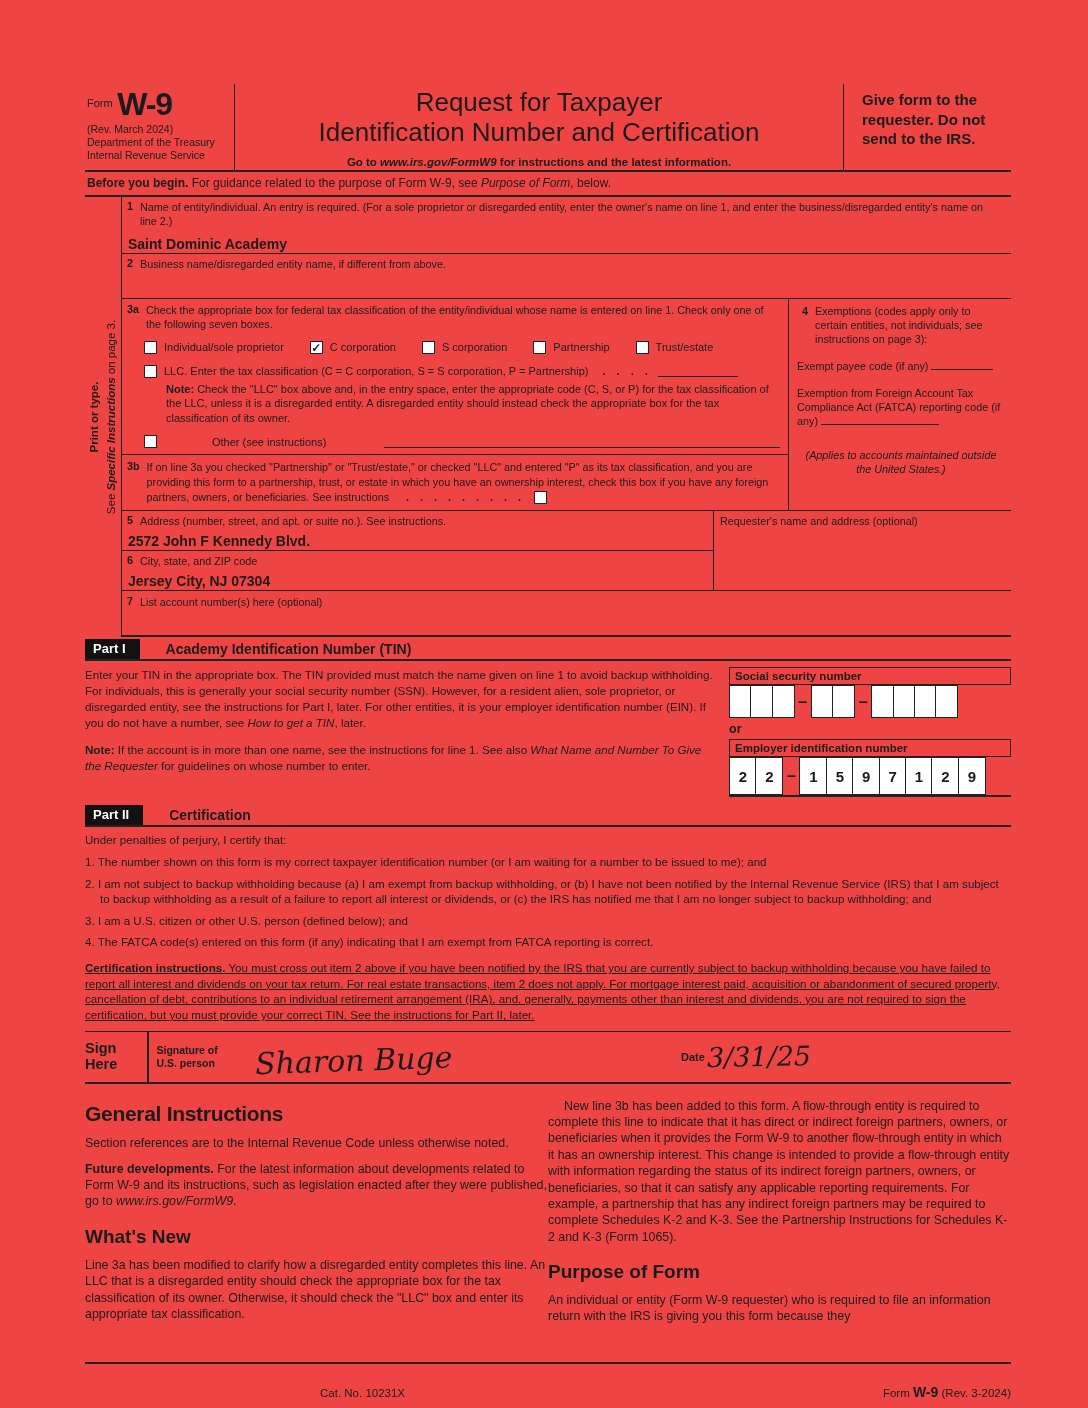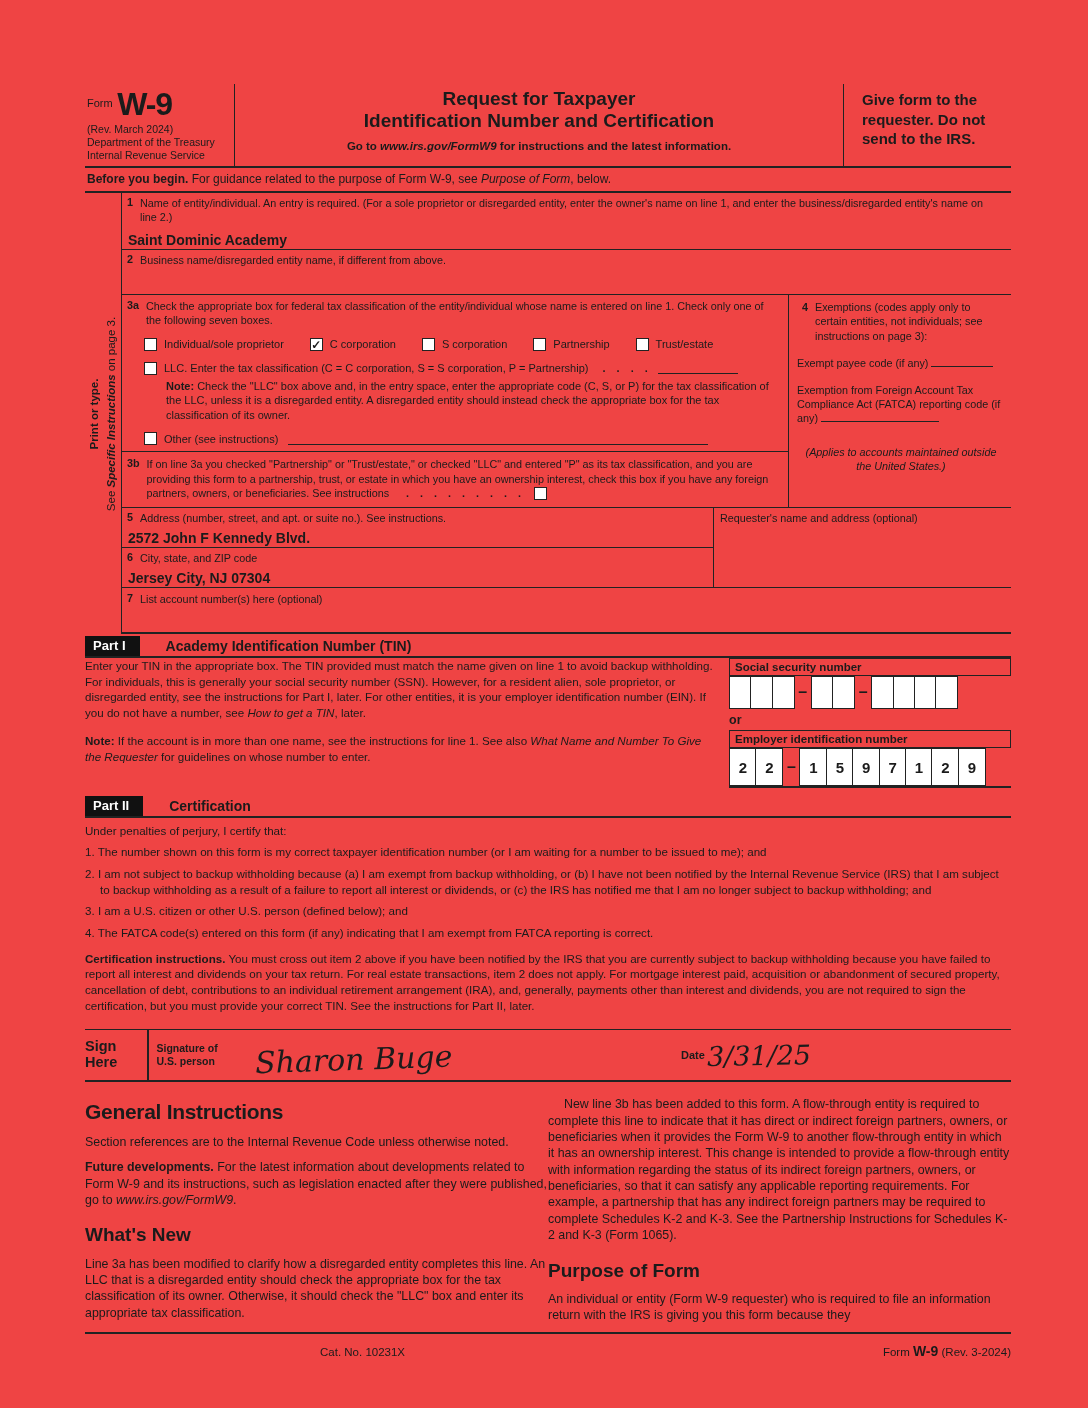--- a/index.html
+++ b/index.html
@@ -11,21 +11,21 @@
   }
   .content { position:absolute; left:85px; top:84px; width:926px; }
 
   
   .hdr { display:flex; border-bottom:2px solid #222; }
   .hdr-left { width:150px; padding:2px 6px 4px 2px; border-right:1.5px solid #222; }
   .form-word { font-size:11px; vertical-align:8px; }
   .form-num { font-size:32px; font-weight:bold; letter-spacing:-1px; }
   .hdr-left .small { font-size:10.5px; line-height:1.25; }
   .hdr-mid { flex:1; text-align:center; padding:4px 10px 2px; }
-  .hdr-title { font-size:19px; font-weight:bold; line-height:1.15; }
+  .hdr-title { font-size:26px; font-weight:normal; line-height:1.15; }
   .hdr-goto { font-size:11.5px; font-weight:bold; margin-top:8px; }
   .hdr-goto .it { font-style:italic; }
   .hdr-right { width:168px; border-left:1.5px solid #222; padding:6px 4px 4px 18px;
                font-size:15px; font-weight:bold; line-height:1.3; }
 
   .before-row { font-size:12px; padding:4px 2px 5px; border-bottom:2.5px solid #222; }
   .before-row b { font-weight:bold; }
   .before-row .it { font-style:italic; }
 
   
@@ -55,21 +55,21 @@
         text-align:center; line-height:12px; font-size:12px; font-weight:bold;
         vertical-align:-2px; background:#fff; flex:none; }
   .cb-row { display:flex; gap:0; margin:10px 0 0 22px; font-size:11px; align-items:center; flex-wrap:nowrap; }
   .cb-item { display:flex; align-items:center; margin-right:26px; }
   .cb-item .cb { margin-right:7px; }
   .llc-row { display:flex; align-items:center; margin:11px 0 0 22px; font-size:11px; }
   .llc-row .cb { margin-right:7px; }
   .dots { letter-spacing:4px; margin:0 6px 0 14px; font-weight:bold; }
   .entry-line { display:inline-block; width:80px; border-bottom:1.5px solid #222; height:12px; }
   .llc-note { font-size:11px; margin:4px 0 0 44px; line-height:1.32; max-width:640px; }
-  .other-row { display:flex; align-items:flex-end; margin:10px 0 0 22px; font-size:11px; }
+  .other-row { display:flex; align-items:flex-end; margin:10px 0 0 22px; font-size:11px;gap:48px; }
   .other-row .cb { margin-right:7px; }
   .other-line { flex:1; border-bottom:1.5px solid #222; margin-left:10px; height:12px; max-width:420px; }
   .r3b { padding:5px 8px 6px 0; }
   .r3b-text { font-size:10.8px; line-height:1.35; }
   .r3b .cb { vertical-align:-3px; }
 
   .col4 { width:222px; padding:5px 6px 4px 8px; font-size:10.8px; line-height:1.3; }
   .col4 .blk { margin-bottom:13px; }
   .exempt-line { display:inline-block; width:62px; border-bottom:1.2px solid #222; height:10px; }
   .fatca-line { display:inline-block; width:118px; border-bottom:1.2px solid #222; height:10px; }
@@ -83,41 +83,41 @@
   .req-box { width:298px; border-left:1.5px solid #222; padding:4px 6px; font-size:10.8px; }
   .r7 { border-top:1.5px solid #222; padding:4px 0 16px; }
 
   
   .part-bar { display:flex; align-items:stretch; border-bottom:2px solid #222; margin-top:2px; }
   .part-tag { background:#111; color:#fff; font-weight:bold; font-size:13px;
               padding:2px 14px 3px 8px; }
   .part-title { font-weight:bold; font-size:14px; padding:2px 0 2px 26px; }
 
   
-  .p1-body { display:flex; }
+  .p1-body { display:flex; padding-top:6px; }
   .p1-text { flex:1; font-size:11.6px; line-height:1.36; padding-right:14px; }
   .p1-text .it { font-style:italic; }
   .p1-text .note { margin-top:12px; }
   .tin-col { width:282px; }
   .tin-label-box { border:1.6px solid #222; font-weight:bold; font-size:11.5px;
                    padding:2px 5px; }
   .cells { display:flex; align-items:center; margin-top:0; }
   .cell { width:23px; height:33px; border:1.6px solid #222; margin-left:-1.6px;
           text-align:center; font-weight:bold; font-size:15px; line-height:33px; background:#fff; }
   .cell.first { margin-left:0; }
   .dash { width:16px; text-align:center; font-weight:bold; }
   .or-word { font-weight:bold; font-size:12.5px; margin:4px 0 3px; }
   .ein-cells .cell { width:28px; height:38px; line-height:38px; }
   .ein-wrap { border-bottom:2px solid #222; padding-bottom:0; }
 
   
   .p2-body { font-size:11.6px; line-height:1.35; padding-top:5px; }
   .p2-body .intro { margin-bottom:6px; }
   .cert-item { padding-left:15px; text-indent:-15px; margin-bottom:6px; }
-  .cert-instr { margin-top:10px; border-bottom:1.5px solid #222; padding-bottom:16px; }
+  .cert-instr { margin-top:10px; border-bottom:1.5px solid #222; padding-bottom:8px;text-decoration:underline; }
 
   
   .sign-row { display:flex; align-items:center; border-bottom:2px solid #222; height:52px; }
   .sign-word { font-weight:bold; font-size:14.5px; line-height:1.1; width:62px; }
   .sign-div { width:1.5px; background:#222; align-self:stretch; }
   .sig-label { font-weight:bold; font-size:10.5px; line-height:1.25; padding:0 10px 0 8px; width:100px; }
   .script { font-family:"DejaVu Serif", serif; font-style:italic; }
   .sig-value { font-size:30px; flex:1; transform:rotate(-2deg); padding-left:6px; white-space:nowrap; }
   .date-group { display:flex; align-items:center; width:330px; }
   .date-label { font-weight:bold; font-size:11px; margin-right:2px; }
@@ -126,21 +126,21 @@
   
   .instr { display:flex; margin-top:14px; }
   .icol { flex:1; font-size:12.4px; line-height:1.32; }
   .ihead { font-size:21px; font-weight:bold; margin:2px 0 8px; letter-spacing:-0.3px; }
   .ihead2 { font-size:19px; font-weight:bold; margin:14px 0 8px; }
   .icol p { margin-bottom:9px; }
   .icol .it { font-style:italic; }
   .indent-first { text-indent:16px; }
 
   
-  .footer { display:flex; border-top:2px solid #222; margin-top:0; padding-top:9px;
+  .footer { display:flex; border-top:2px solid #222; margin-top:28px; padding-top:20px;
             font-size:11.5px; align-items:baseline; }
   .cat-no { margin-left:235px; }
   .foot-form { margin-left:auto; }
   .foot-form b { font-size:14px; }
 </style>
 </head>
 <body>
 
 <div class="page">
  <div class="content">

